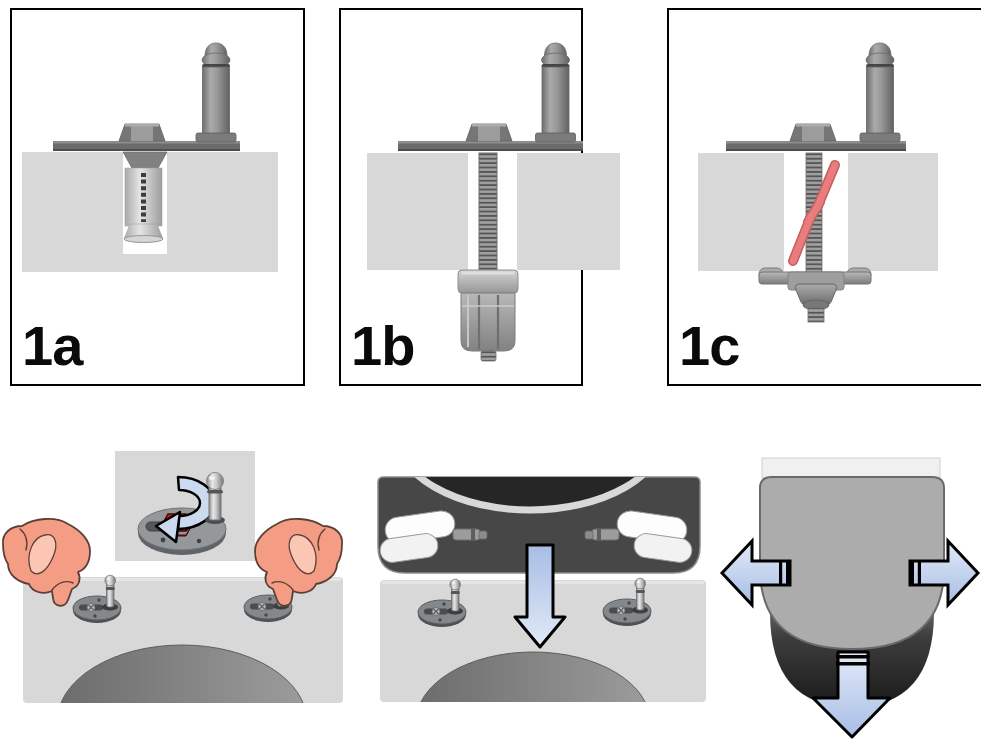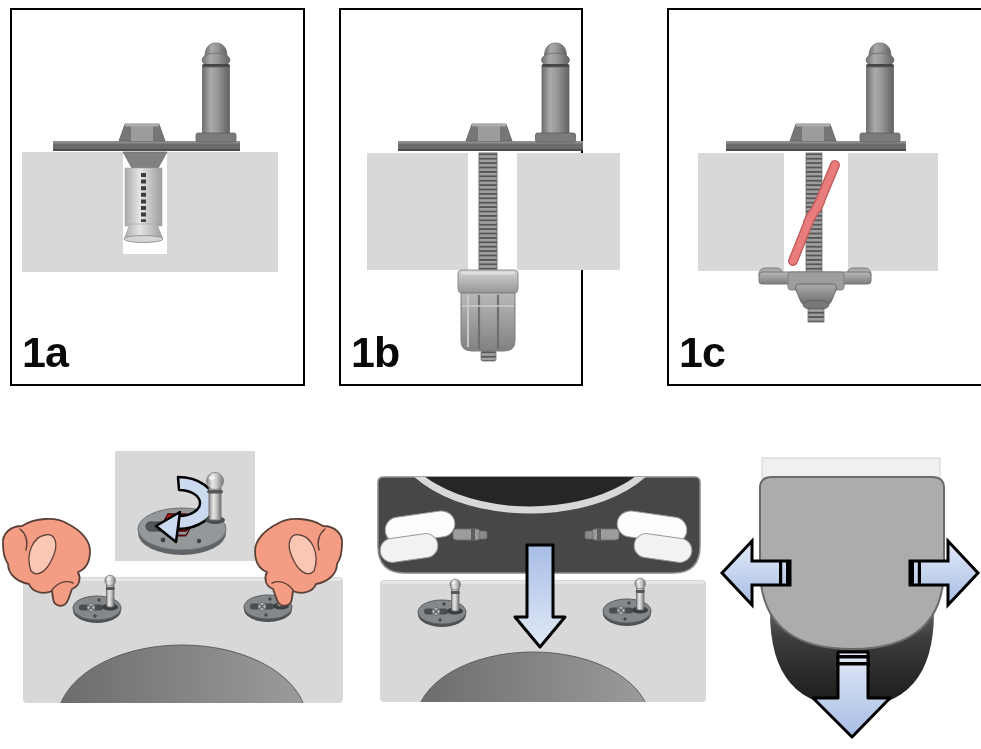--- a/index.html
+++ b/index.html
@@ -1,20 +1,20 @@
 <!DOCTYPE html>
 <html><head>
 <meta charset="utf-8">
 <style>
   html,body{margin:0;padding:0;background:#fff;}
   .canvas{position:relative;width:981px;height:749px;background:#fff;overflow:hidden;
           font-family:"Liberation Sans",sans-serif;}
   .panel{position:absolute;border:2px solid #000;box-sizing:border-box;background:#fff;}
   .panel svg{display:block;}
-  .panel-label{position:absolute;left:10px;bottom:10px;font-size:43px;font-weight:bold;
+  .panel-label{position:absolute;left:10px;bottom:10px;font-size:56px;font-weight:bold;
                color:#0a0a0a;line-height:1;letter-spacing:-1px;}
   .scene{position:absolute;margin:0;padding:0;}
   .scene svg{display:block;}
   .hand-outline{stroke:#5a4036;stroke-width:1.8;stroke-linejoin:round;}
   .crease{fill:none;stroke:#5a4036;stroke-width:1.4;stroke-linecap:round;}
   .defsvg{position:absolute;width:0;height:0;}
 </style>
 </head>
 <body>
 

